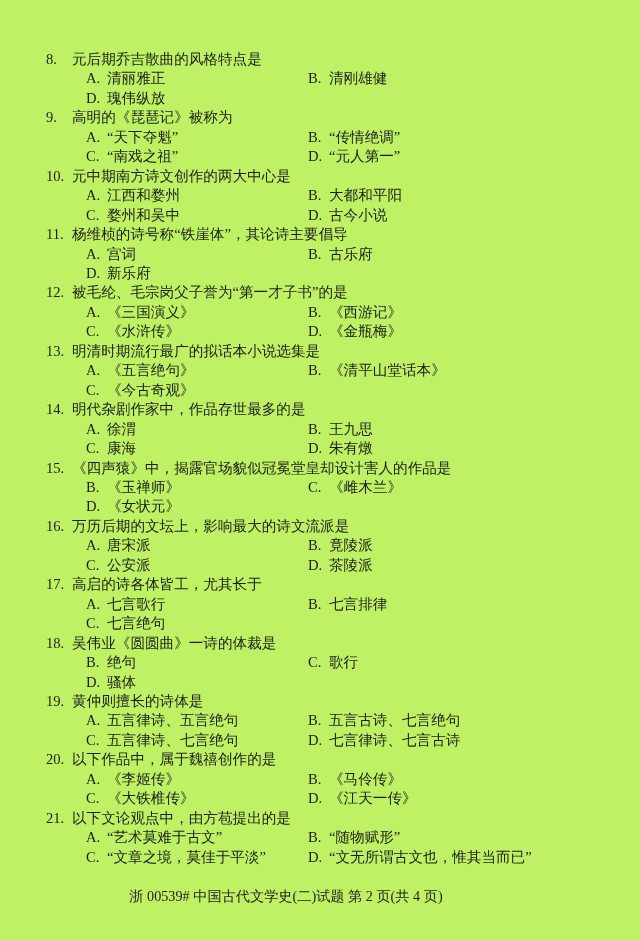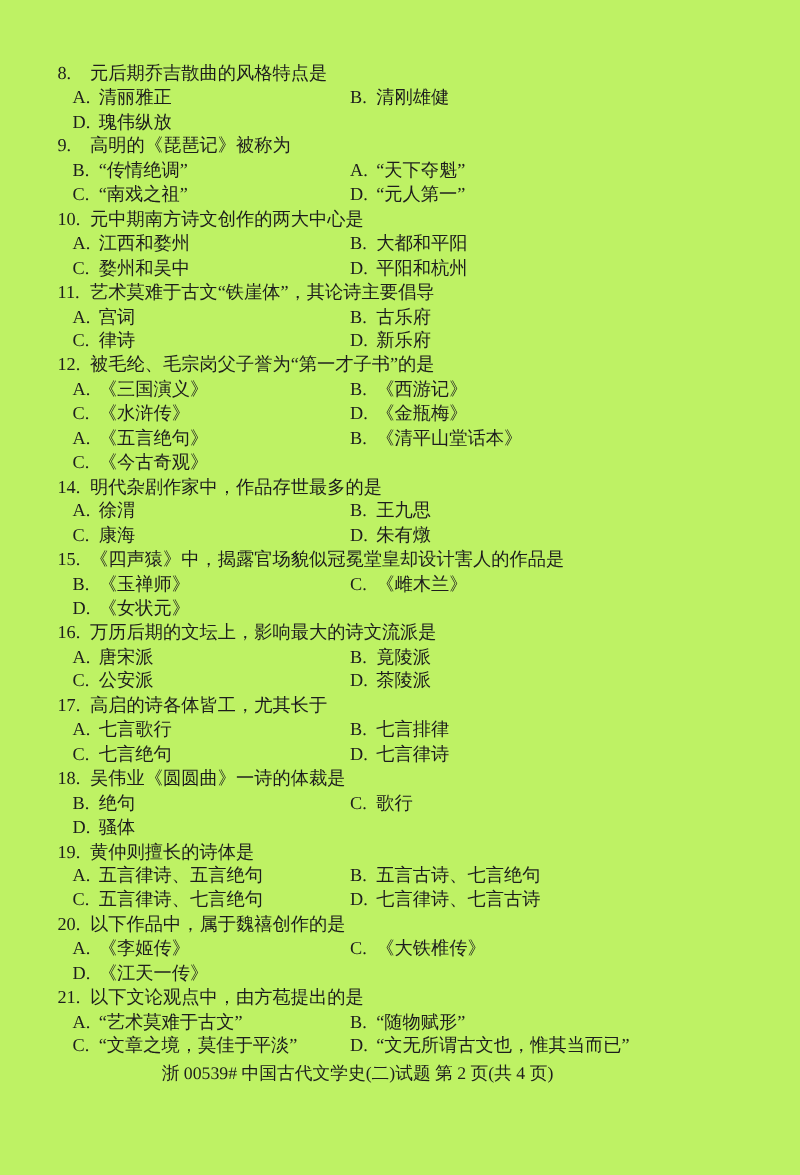--- a/index.html
+++ b/index.html
@@ -23,33 +23,33 @@
   }
   .question { }
   .stem-line {
     white-space: nowrap;
   }
   .qnum {
     display: inline-block;
     width: 26px;
   }
   .options {
-    margin-left: 12px;
+    margin-left: 40px;
     display: grid;
     grid-template-columns: 222px 1fr;
   }
   .option {
     white-space: nowrap;
   }
   .opt-label {
     display: inline-block;
     min-width: 21px;
   }
   .footer {
-    margin-top: 2px;
+    margin-top: 20px;
     width: 480px;
     text-align: center;
     font-size: 14.2px;
     color: #1d1d1d;
   }
 </style>
 </head>
 <body>
 
 <div class="page">
@@ -64,64 +64,66 @@
             <div class="option"><span class="opt-label">B.</span><span class="opt-text">清刚雄健</span></div>
             <div class="option"><span class="opt-label">D.</span><span class="opt-text">瑰伟纵放</span></div>
           </div>
   </div>
 
   <div class="question">
     <div class="stem-line">
       <span class="qnum">9.</span><span class="qstem">高明的《琵琶记》被称为</span>
     </div>
     <div class="options">
+            <div class="option"><span class="opt-label">A.</span><span class="opt-text">“天下夺魁”</span></div>
             <div class="option"><span class="opt-label">B.</span><span class="opt-text">“传情绝调”</span></div>
-            <div class="option"><span class="opt-label">A.</span><span class="opt-text">“天下夺魁”</span></div>
             <div class="option"><span class="opt-label">C.</span><span class="opt-text">“南戏之祖”</span></div>
             <div class="option"><span class="opt-label">D.</span><span class="opt-text">“元人第一”</span></div>
           </div>
   </div>
 
   <div class="question">
     <div class="stem-line">
       <span class="qnum">10.</span><span class="qstem">元中期南方诗文创作的两大中心是</span>
     </div>
     <div class="options">
             <div class="option"><span class="opt-label">A.</span><span class="opt-text">江西和婺州</span></div>
             <div class="option"><span class="opt-label">B.</span><span class="opt-text">大都和平阳</span></div>
             <div class="option"><span class="opt-label">C.</span><span class="opt-text">婺州和吴中</span></div>
-            <div class="option"><span class="opt-label">D.</span><span class="opt-text">平阳和杭州</span></div>
-          </div>
-  </div>
-
-  <div class="question">
-    <div class="stem-line">
-      <span class="qnum">11.</span><span class="qstem">艺术莫难于古文“铁崖体”，其论诗主要倡导</span>
+            <div class="option"><span class="opt-label">D.</span><span class="opt-text">古今小说</span></div>
+          </div>
+  </div>
+
+  <div class="question">
+    <div class="stem-line">
+      <span class="qnum">11.</span><span class="qstem">杨维桢的诗号称“铁崖体”，其论诗主要倡导</span>
     </div>
     <div class="options">
             <div class="option"><span class="opt-label">A.</span><span class="opt-text">宫词</span></div>
             <div class="option"><span class="opt-label">B.</span><span class="opt-text">古乐府</span></div>
-            <div class="option"><span class="opt-label">C.</span><span class="opt-text">律诗</span></div>
             <div class="option"><span class="opt-label">D.</span><span class="opt-text">新乐府</span></div>
           </div>
   </div>
 
   <div class="question">
     <div class="stem-line">
       <span class="qnum">12.</span><span class="qstem">被毛纶、毛宗岗父子誉为“第一才子书”的是</span>
     </div>
     <div class="options">
             <div class="option"><span class="opt-label">A.</span><span class="opt-text">《三国演义》</span></div>
             <div class="option"><span class="opt-label">B.</span><span class="opt-text">《西游记》</span></div>
             <div class="option"><span class="opt-label">C.</span><span class="opt-text">《水浒传》</span></div>
             <div class="option"><span class="opt-label">D.</span><span class="opt-text">《金瓶梅》</span></div>
           </div>
   </div>
 
   <div class="question">
+    <div class="stem-line">
+      <span class="qnum">13.</span><span class="qstem">明清时期流行最广的拟话本小说选集是</span>
+    </div>
     <div class="options">
             <div class="option"><span class="opt-label">A.</span><span class="opt-text">《五言绝句》</span></div>
             <div class="option"><span class="opt-label">B.</span><span class="opt-text">《清平山堂话本》</span></div>
             <div class="option"><span class="opt-label">C.</span><span class="opt-text">《今古奇观》</span></div>
           </div>
   </div>
 
   <div class="question">
     <div class="stem-line">
       <span class="qnum">14.</span><span class="qstem">明代杂剧作家中，作品存世最多的是</span>
@@ -158,21 +160,20 @@
   </div>
 
   <div class="question">
     <div class="stem-line">
       <span class="qnum">17.</span><span class="qstem">高启的诗各体皆工，尤其长于</span>
     </div>
     <div class="options">
             <div class="option"><span class="opt-label">A.</span><span class="opt-text">七言歌行</span></div>
             <div class="option"><span class="opt-label">B.</span><span class="opt-text">七言排律</span></div>
             <div class="option"><span class="opt-label">C.</span><span class="opt-text">七言绝句</span></div>
-            <div class="option"><span class="opt-label">D.</span><span class="opt-text">七言律诗</span></div>
           </div>
   </div>
 
   <div class="question">
     <div class="stem-line">
       <span class="qnum">18.</span><span class="qstem">吴伟业《圆圆曲》一诗的体裁是</span>
     </div>
     <div class="options">
             <div class="option"><span class="opt-label">B.</span><span class="opt-text">绝句</span></div>
             <div class="option"><span class="opt-label">C.</span><span class="opt-text">歌行</span></div>
@@ -191,20 +192,21 @@
             <div class="option"><span class="opt-label">D.</span><span class="opt-text">七言律诗、七言古诗</span></div>
           </div>
   </div>
 
   <div class="question">
     <div class="stem-line">
       <span class="qnum">20.</span><span class="qstem">以下作品中，属于魏禧创作的是</span>
     </div>
     <div class="options">
             <div class="option"><span class="opt-label">A.</span><span class="opt-text">《李姬传》</span></div>
+            <div class="option"><span class="opt-label">B.</span><span class="opt-text">《马伶传》</span></div>
             <div class="option"><span class="opt-label">C.</span><span class="opt-text">《大铁椎传》</span></div>
             <div class="option"><span class="opt-label">D.</span><span class="opt-text">《江天一传》</span></div>
           </div>
   </div>
 
   <div class="question">
     <div class="stem-line">
       <span class="qnum">21.</span><span class="qstem">以下文论观点中，由方苞提出的是</span>
     </div>
     <div class="options">

